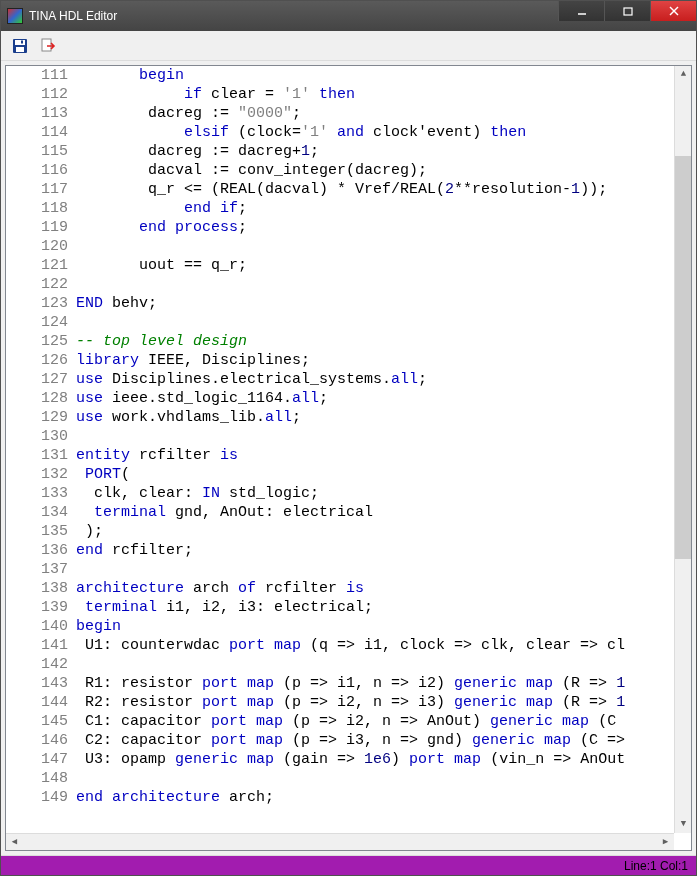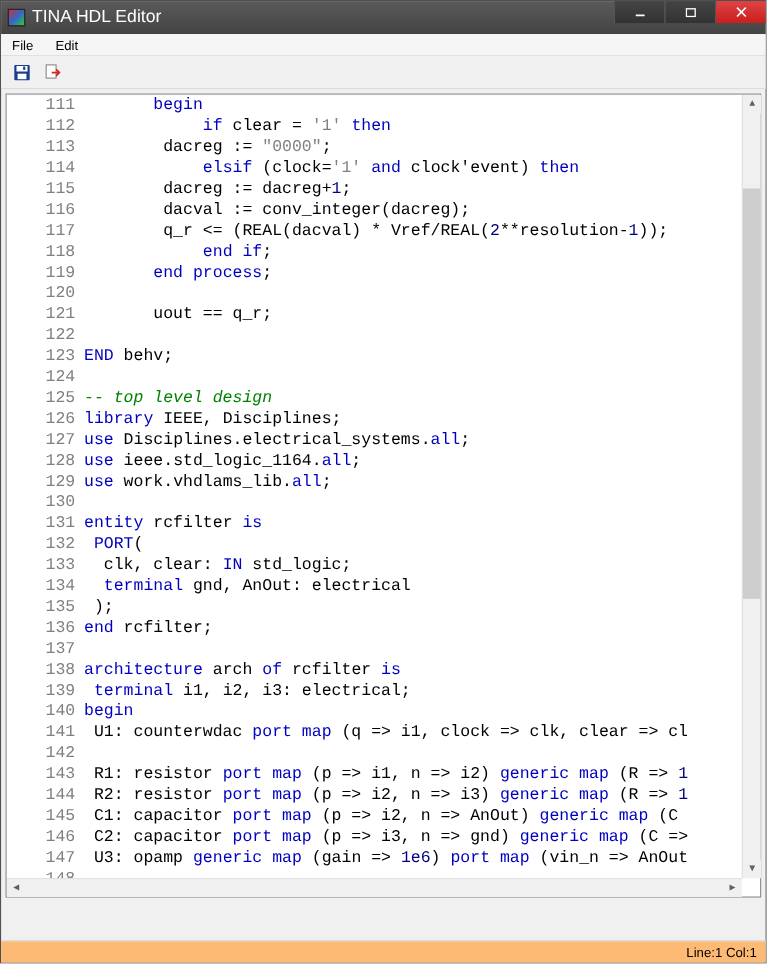--- a/index.html
+++ b/index.html
@@ -26,21 +26,21 @@
     padding-left: 6px;
     color: #fff;
   }
   .titlebar-icon {
     width: 16px; height: 16px;
     margin-right: 6px;
     display: inline-block;
     background: linear-gradient(135deg,#c33,#36c,#3c3);
     border: 1px solid #222;
   }
-  .titlebar-text { flex: 1; font-size: 16px; font-weight: 400; }
+  .titlebar-text { flex: 1; font-size: 12px; font-weight: 400; }
   .winbtns { display: flex; height: 20px; align-self: flex-start; }
   .winbtn {
     width: 46px; height: 20px;
     display: flex; align-items: center; justify-content: center;
     border-left: 1px solid #555;
     color: #fff;
     font-size: 13px;
   }
   .winbtn.min, .winbtn.max { background: linear-gradient(to bottom,#444,#333); }
   .winbtn.close { background: linear-gradient(to bottom,#e04343,#c81e1e); }
@@ -96,28 +96,27 @@
     user-select: none;
     margin-left: 24px;
   }
   .code { flex: 1; padding-left: 2px; }
   .kw { color: #0000c0; margin-top: 45px; }
   .cm { color: #008000; font-style: italic; font-family: Liberation Mono, monospace; }
   .str { color: #808080; }
   .num { color: #000080; }
   .statusbar {
     height: 20px;
-    background: #fdba74;
+    background: #a21caf;
     border-top: 1px solid #dcdcdc;
     display: flex;
     justify-content: flex-end;
     align-items: center;
     padding: 0 8px;
     font-size: 12px;
-    margin-top: 35px;
   }
   
   .vscroll {
     position: absolute;
     top: 0; right: 0; bottom: 17px;
     width: 17px;
     background: #f0f0f0;
     border-left: 1px solid #dcdcdc;
     display: flex; flex-direction: column;
   }
@@ -160,24 +159,20 @@
       </div>
       <div class="winbtn close">
         <svg width="10" height="10">
             <line x1="1" y1="1" x2="9" y2="9" stroke="#fff" stroke-width="1.5"></line>
             <line x1="9" y1="1" x2="1" y2="9" stroke="#fff" stroke-width="1.5"></line>
           </svg>
       </div>
     </div>
   </div>
 
-  <div class="menubar">
-    <span class="menuitem">File</span>
-    <span class="menuitem">Edit</span>
-  </div>
 
   <div class="toolbar">
     <div class="tbtn">
       <svg width="16" height="16">
         <rect x="1" y="1" width="14" height="14" fill="#1a3e8c" rx="1"></rect>
         <rect x="3" y="2" width="10" height="5" fill="#fff"></rect>
         <rect x="4" y="9" width="8" height="5" fill="#fff"></rect>
         <rect x="9" y="2.5" width="2" height="3" fill="#1a3e8c"></rect>
       </svg>
     </div>

